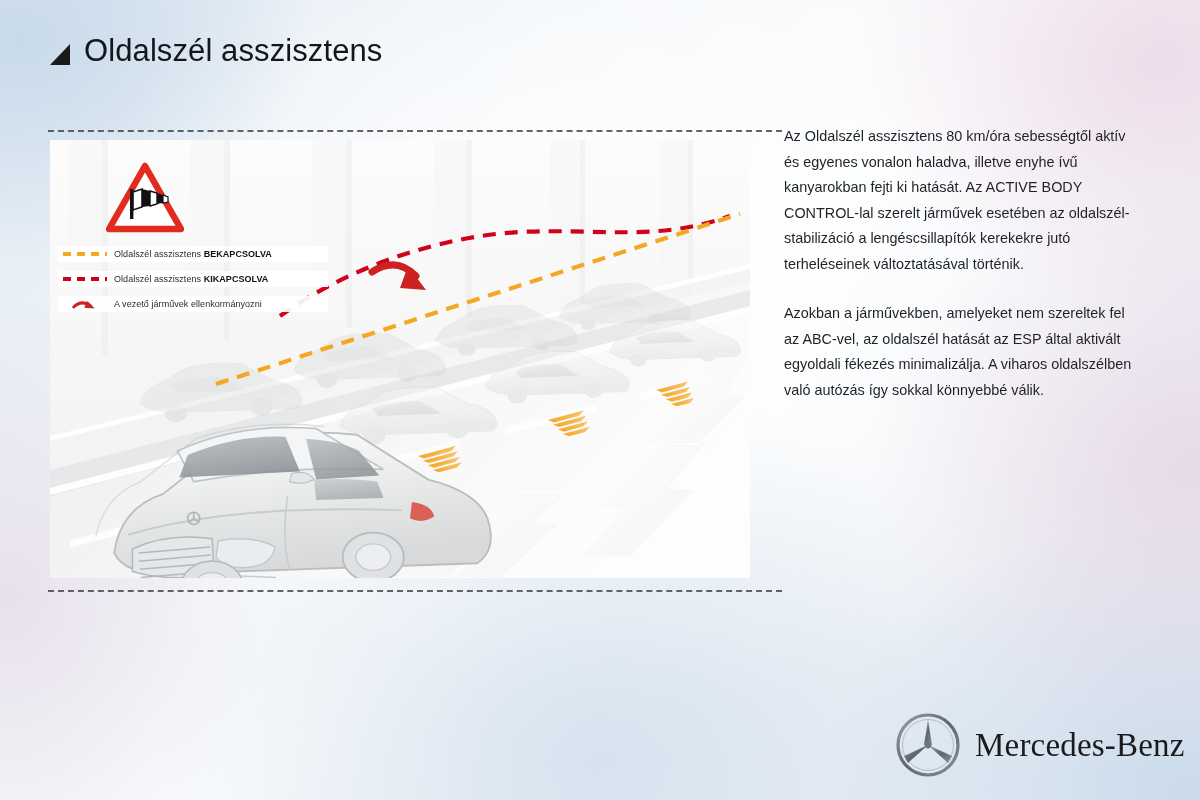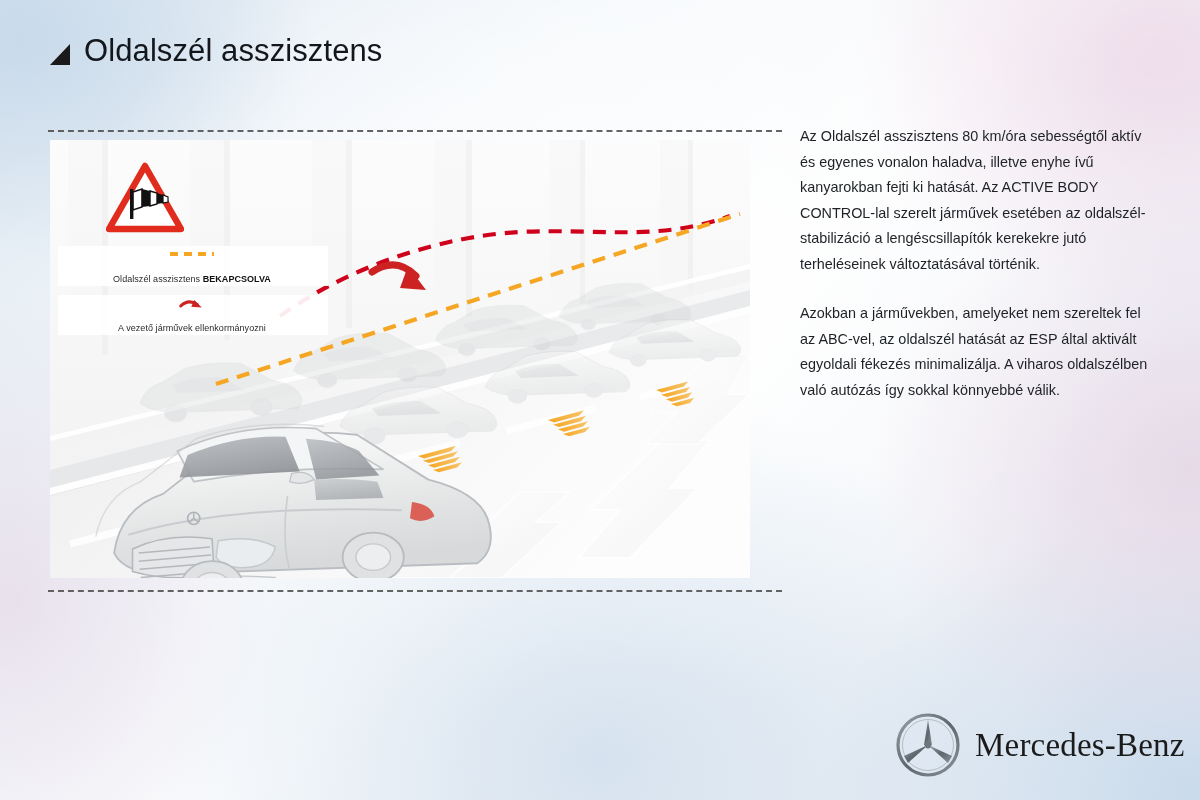--- a/index.html
+++ b/index.html
@@ -88,38 +88,37 @@
     left: 8px;
     top: 106px;
     width: 270px;
     display: flex;
     flex-direction: column;
     gap: 9px;
   }
   .legend-row {
     display: flex;
     align-items: center;
-    gap: 14px;
+    gap: 6px;
     background: rgba(255,255,255,0.92);
     padding: 2px 6px 2px 4px;
-    flex-direction: column;
   }
   .legend-key { width: 46px; height: 12px; flex: none; }
   .legend-text {
     font-size: 9px;
     color: #2b2b2b;
     white-space: nowrap;
     letter-spacing: 0.05px;
   }
   .legend-text b { font-weight: 700; color: #111; }
 
   
   .copy {
     position: absolute;
-    left: 800px;
+    left: 784px;
     top: 124px;
     width: 352px;
   }
   .copy p {
     font-size: 14.4px;
     line-height: 25.5px;
     color: #1e2226;
     margin-bottom: 24px;
   }
   .copy p:last-child { margin-bottom: 7px; }
@@ -380,20 +379,26 @@
 
   <div class="legend">
 
     <div class="legend-row">
       <svg class="legend-key" viewBox="0 0 46 12">
         <line x1="1" y1="6" x2="45" y2="6" stroke="#F5A623" stroke-width="4" stroke-dasharray="8 6"></line>
       </svg>
       <span class="legend-text"><span>Oldalszél asszisztens </span><b>BEKAPCSOLVA</b></span>
     </div>
 
+    <div class="legend-row">
+      <svg class="legend-key" viewBox="0 0 46 12">
+        <line x1="1" y1="6" x2="45" y2="6" stroke="#D0021B" stroke-width="4" stroke-dasharray="8 6"></line>
+      </svg>
+      <span class="legend-text"><span>Oldalszél asszisztens </span><b>KIKAPCSOLVA</b></span>
+    </div>
 
     <div class="legend-row">
       <svg class="legend-key" viewBox="0 0 46 16">
         <path d="M8,12 q10,-10 22,-2" fill="none" stroke="#CC2222" stroke-width="4" stroke-linecap="round"></path>
         <polygon points="26,4 36,14 22,13" fill="#CC2222"></polygon>
       </svg>
       <span class="legend-text">A vezető járművek ellenkormányozni</span>
     </div>
 
   </div>

